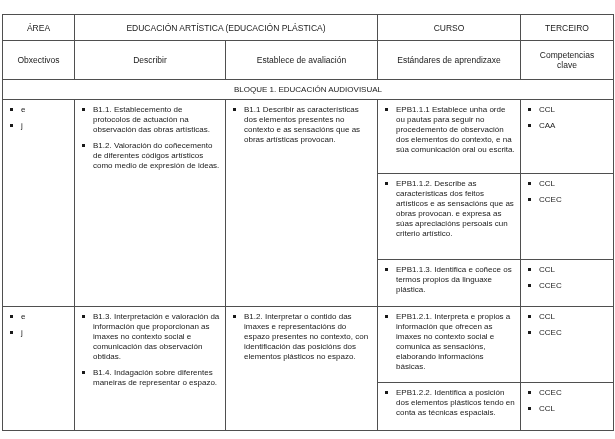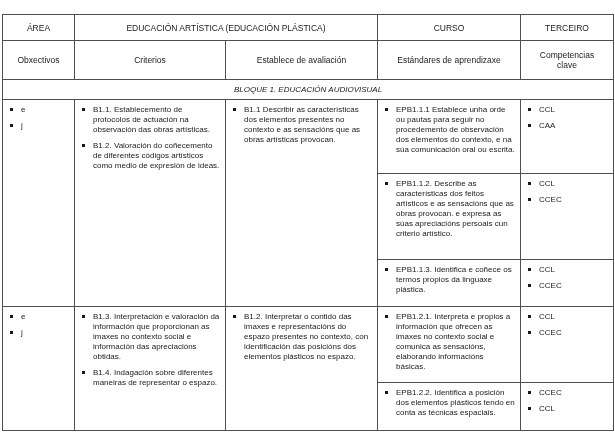--- a/index.html
+++ b/index.html
@@ -29,21 +29,20 @@
   tr.hdr td {
     text-align: center;
     vertical-align: middle;
     padding: 2px 10px;
     font-size: 8.5px;
   }
   tr.block td {
     text-align: center;
     vertical-align: middle;
     padding: 2px 3px;
-    font-style: italic;
   }
   ul.blist {
     margin: 0;
     padding: 0;
     list-style: none;
   }
   ul.blist li {
     position: relative;
     padding-left: 12px;
     margin: 0 0 6px 0;
@@ -74,21 +73,21 @@
   <tbody>
       <tr class="hdr" style="height:26px">
     <td>ÁREA</td>
     <td colspan="2">EDUCACIÓN ARTÍSTICA (EDUCACIÓN PLÁSTICA)</td>
     <td>CURSO</td>
     <td>TERCEIRO</td>
   </tr>
 
   <tr class="hdr" style="height:39px">
     <td>Obxectivos</td>
-    <td>Criterios</td>
+    <td>Describir</td>
     <td>Establece de avaliación</td>
     <td>Estándares de aprendizaxe</td>
     <td>Competencias clave</td>
   </tr>
 
   <tr class="block" style="height:20px">
     <td colspan="5">BLOQUE 1. EDUCACIÓN AUDIOVISUAL</td>
   </tr>
 
   <tr style="height:74px">
@@ -152,21 +151,21 @@
 
   <tr style="height:76px">
     <td rowspan="2">
       <ul class="blist">
         <li>e</li>
         <li>j</li>
       </ul>
     </td>
     <td rowspan="2">
       <ul class="blist">
-        <li>B1.3. Interpretación e valoración da información que proporcionan as imaxes no contexto social e información das apreciacións obtidas.</li>
+        <li>B1.3. Interpretación e valoración da información que proporcionan as imaxes no contexto social e comunicación das observación obtidas.</li>
         <li>B1.4. Indagación sobre diferentes maneiras de representar o espazo.</li>
       </ul>
     </td>
     <td rowspan="2">
       <ul class="blist">
         <li>B1.2. Interpretar o contido das imaxes e representacións do espazo presentes no contexto, con identificación das posicións dos elementos plásticos no espazo.</li>
       </ul>
     </td>
     <td>
       <ul class="blist">

